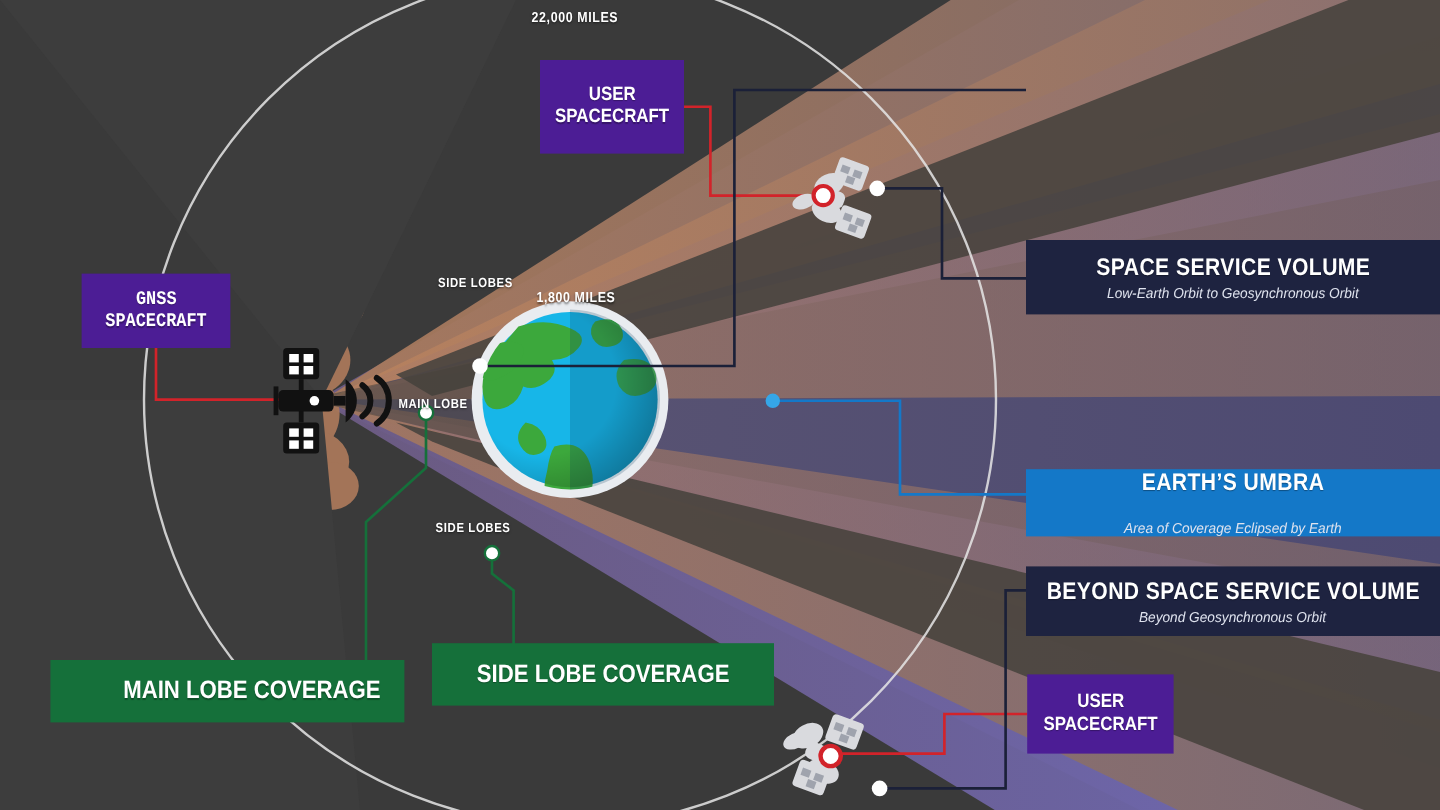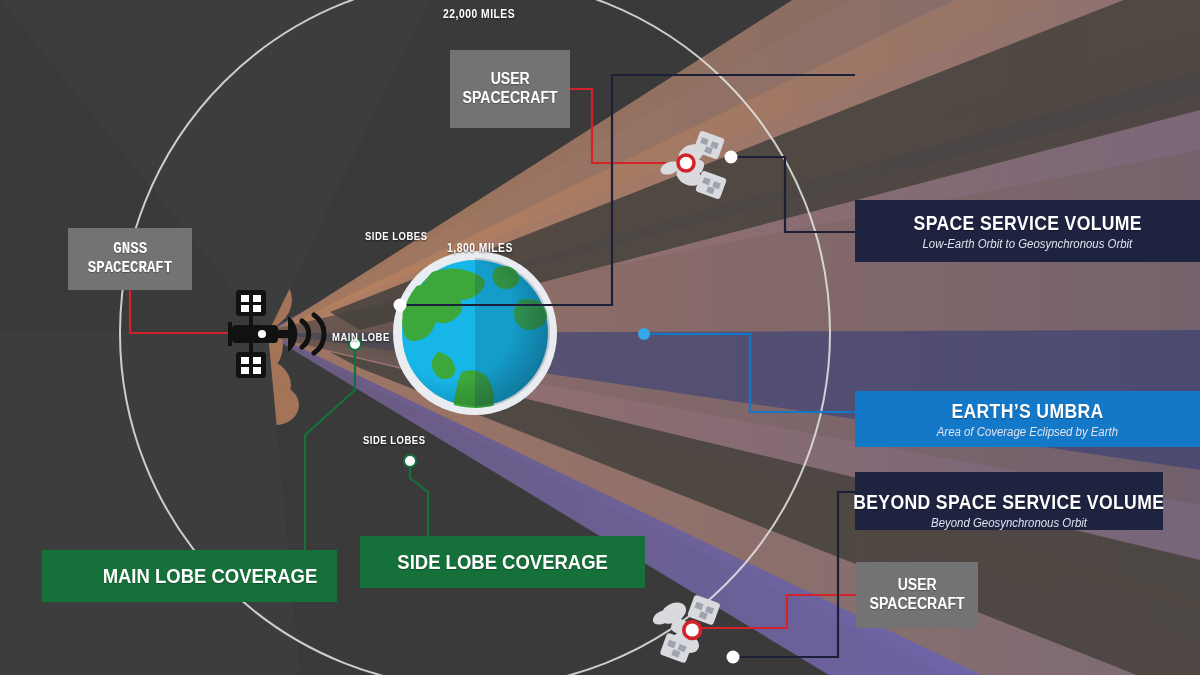--- a/index.html
+++ b/index.html
@@ -9,21 +9,21 @@
   #bg{position:absolute;left:0;top:0;width:1200px;height:675px;}
   .panel{position:absolute;display:flex;flex-direction:column;align-items:center;
          justify-content:center;box-sizing:border-box;}
   .panel .ttl{font-weight:bold;color:#ffffff;letter-spacing:.4px;
               font-stretch:condensed;transform:scaleX(.88);white-space:nowrap;
               text-shadow:0 1px 1px rgba(0,0,0,.35);}
   .panel .sub{font-style:italic;color:#dfe3ee;white-space:nowrap;
               transform:scaleX(.95);}
   .navy{background:#1e2340;}
   .umbra{background:#1478c8;}
-  .red{background:#737373;align-items:center;}
+  .red{background:#4c1d95;align-items:center;}
   .green{background:#15703a;}
   .black{background:#000000;}
   .tag{position:absolute;color:#ffffff;font-weight:bold;font-size:11px;
        letter-spacing:.6px;transform:scaleX(.86);transform-origin:left center;
        white-space:nowrap;text-shadow:0 1px 2px rgba(0,0,0,.55);}
   .boxlabel{color:#fff;font-weight:bold;text-align:center;line-height:1.18;
             transform:scaleX(.88);white-space:nowrap;
             text-shadow:0 1px 1px rgba(0,0,0,.3);}
   #title .t1{font-size:21px;}
   #title .t2{font-size:21px;}
@@ -230,26 +230,26 @@
     <circle cx="40" cy="36" r="8" fill="#ffffff" stroke="#d2232a" stroke-width="3.5"></circle>
   </svg>
 
 
 
   <div class="panel navy" style="left:855px;top:200px;width:345px;height:62px;">
     <div class="ttl" style="font-size:20px;">SPACE SERVICE VOLUME</div>
     <div class="sub" style="font-size:12px;margin-top:2px;">Low-Earth Orbit to Geosynchronous Orbit</div>
   </div>
 
-  <div class="panel umbra" style="left:855px;top:391px;width:345px;height:56px;">
+  <div class="panel umbra" style="left:855px;top:391px;width:345px;height:56px;justify-content:space-between;">
     <div class="ttl" style="font-size:20px;">EARTH’S UMBRA</div>
     <div class="sub" style="font-size:12px;margin-top:2px;">Area of Coverage Eclipsed by Earth</div>
   </div>
 
-  <div class="panel navy" style="left:855px;top:472px;width:308px;height:58px;justify-content:flex-end;">
+  <div class="panel navy" style="left:855px;top:472px;width:345px;height:58px;">
     <div class="ttl" style="font-size:20px;">BEYOND SPACE SERVICE VOLUME</div>
     <div class="sub" style="font-size:12px;margin-top:2px;">Beyond Geosynchronous Orbit</div>
   </div>
 
   <div class="panel red" style="left:68px;top:228px;width:124px;height:62px;font-family:Liberation Mono, monospace;">
     <div class="boxlabel" style="font-size:16px;">GNSS</div>
     <div class="boxlabel" style="font-size:16px;">SPACECRAFT</div>
   </div>
 
   <div class="panel red" style="left:450px;top:50px;width:120px;height:78px;">

